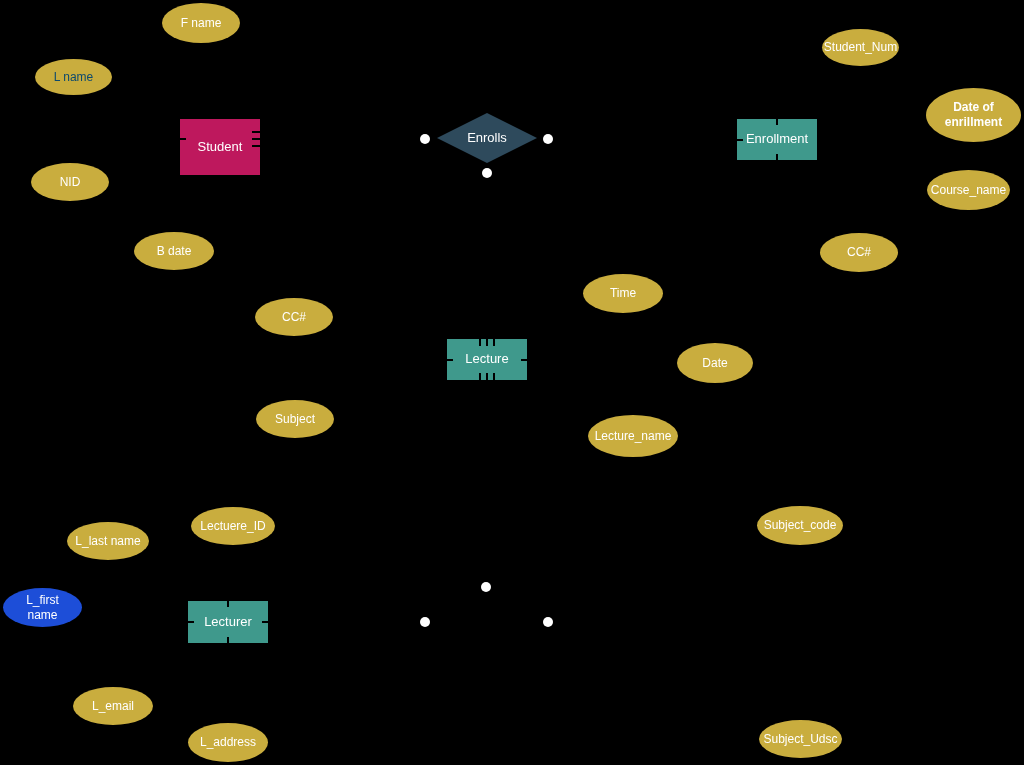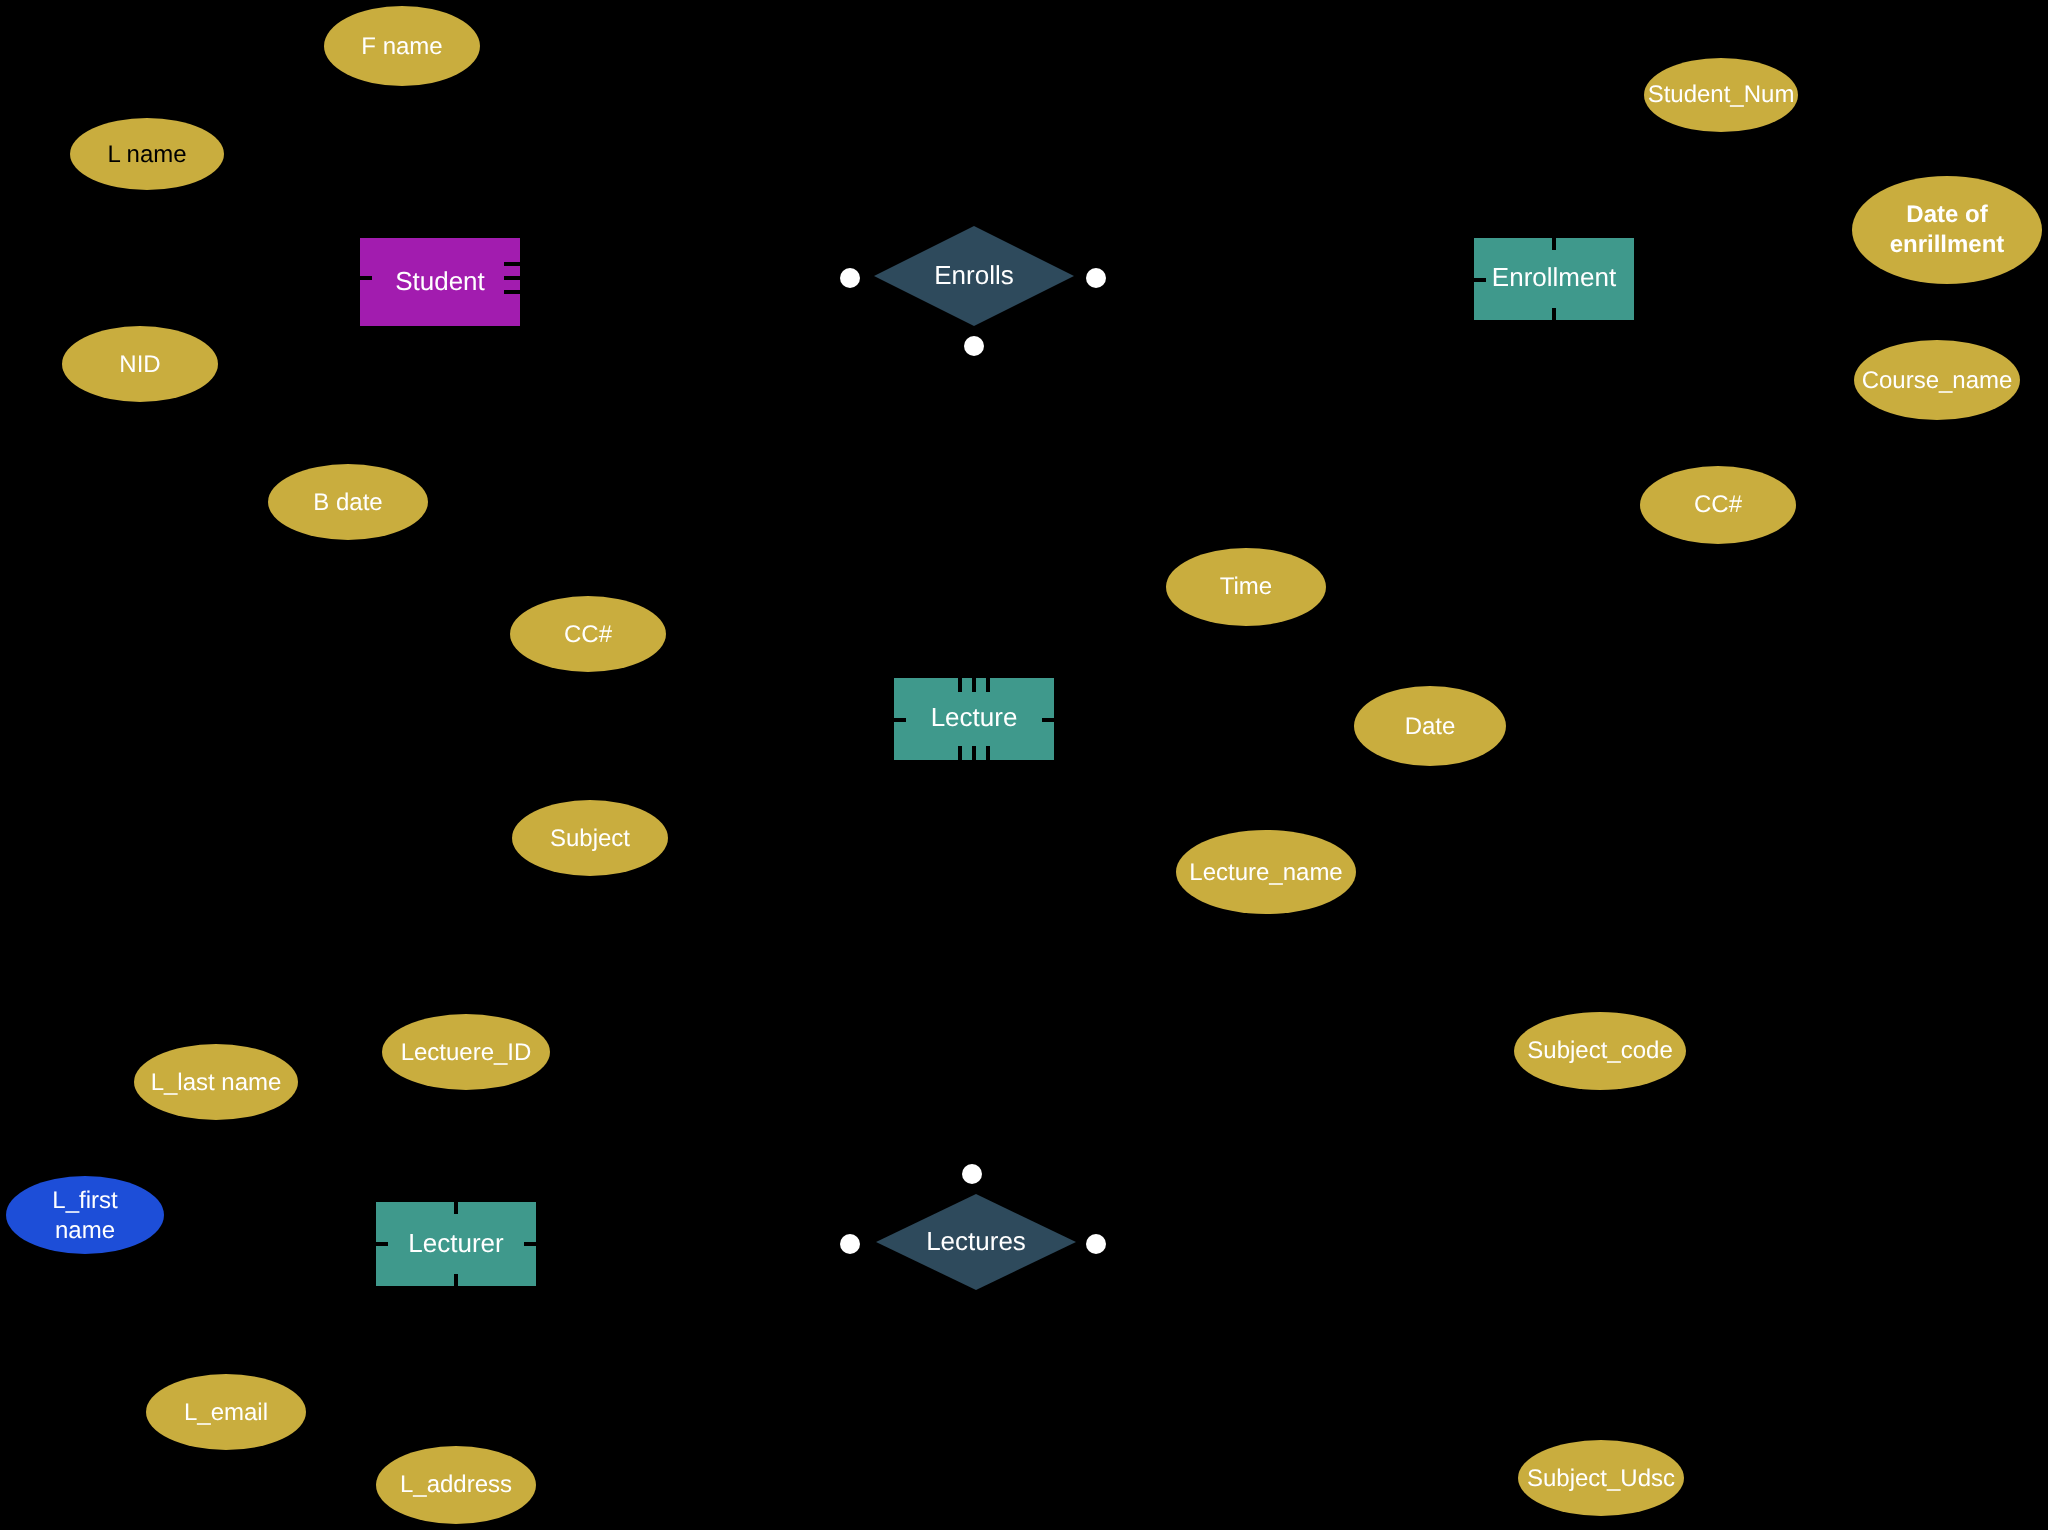--- a/index.html
+++ b/index.html
@@ -46,41 +46,41 @@
   }
   .mark {
     position: absolute;
   }
 </style>
 </head>
 <body>
 
 <div class="canvas" style="background: rgb(0, 0, 0);">
     <div class="node attribute" style="left: 162px; top: 3px; width: 78px; height: 40px; background: rgb(201, 173, 62); color: rgb(255, 255, 255);">F name</div>
-    <div class="node attribute" style="left: 35px; top: 59px; width: 77px; height: 36px; background: rgb(201, 173, 62); color: #000000;">L name</div>
+    <div class="node attribute" style="left: 35px; top: 59px; width: 77px; height: 36px; background: rgb(201, 173, 62); color: #0c4a6e;">L name</div>
     <div class="node attribute" style="left: 31px; top: 163px; width: 78px; height: 38px; background: rgb(201, 173, 62); color: rgb(255, 255, 255);">NID</div>
     <div class="node attribute" style="left: 134px; top: 232px; width: 80px; height: 38px; background: rgb(201, 173, 62); color: rgb(255, 255, 255);">B date</div>
     <div class="node attribute" style="left: 822px; top: 29px; width: 77px; height: 37px; background: rgb(201, 173, 62); color: rgb(255, 255, 255);">Student_Num</div>
     <div class="node attribute" style="left: 926px; top: 88px; width: 95px; height: 54px; background: rgb(201, 173, 62); color: rgb(255, 255, 255); font-weight: bold;">Date of
 enrillment</div>
     <div class="node attribute" style="left: 927px; top: 170px; width: 83px; height: 40px; background: rgb(201, 173, 62); color: rgb(255, 255, 255);">Course_name</div>
     <div class="node attribute" style="left: 820px; top: 233px; width: 78px; height: 39px; background: rgb(201, 173, 62); color: rgb(255, 255, 255);">CC#</div>
     <div class="node attribute" style="left: 255px; top: 298px; width: 78px; height: 38px; background: rgb(201, 173, 62); color: rgb(255, 255, 255);">CC#</div>
     <div class="node attribute" style="left: 256px; top: 400px; width: 78px; height: 38px; background: rgb(201, 173, 62); color: rgb(255, 255, 255);">Subject</div>
     <div class="node attribute" style="left: 583px; top: 274px; width: 80px; height: 39px; background: rgb(201, 173, 62); color: rgb(255, 255, 255);">Time</div>
     <div class="node attribute" style="left: 677px; top: 343px; width: 76px; height: 40px; background: rgb(201, 173, 62); color: rgb(255, 255, 255);">Date</div>
     <div class="node attribute" style="left: 588px; top: 415px; width: 90px; height: 42px; background: rgb(201, 173, 62); color: rgb(255, 255, 255);">Lecture_name</div>
     <div class="node attribute" style="left: 191px; top: 507px; width: 84px; height: 38px; background: rgb(201, 173, 62); color: rgb(255, 255, 255);">Lectuere_ID</div>
     <div class="node attribute" style="left: 67px; top: 522px; width: 82px; height: 38px; background: rgb(201, 173, 62); color: rgb(255, 255, 255);">L_last name</div>
     <div class="node attribute" style="left: 3px; top: 588px; width: 79px; height: 39px; background: #1d4ed8; color: rgb(255, 255, 255);">L_first name</div>
     <div class="node attribute" style="left: 73px; top: 687px; width: 80px; height: 38px; background: rgb(201, 173, 62); color: rgb(255, 255, 255);">L_email</div>
     <div class="node attribute" style="left: 188px; top: 723px; width: 80px; height: 39px; background: rgb(201, 173, 62); color: rgb(255, 255, 255);">L_address</div>
     <div class="node attribute" style="left: 757px; top: 506px; width: 86px; height: 39px; background: rgb(201, 173, 62); color: rgb(255, 255, 255);">Subject_code</div>
     <div class="node attribute" style="left: 759px; top: 720px; width: 83px; height: 38px; background: rgb(201, 173, 62); color: rgb(255, 255, 255);">Subject_Udsc</div>
-    <div class="node entity" style="left: 180px; top: 119px; width: 80px; height: 44px; background: #a21caf; color: rgb(255, 255, 255); justify-content: center;">
+    <div class="node entity" style="left: 180px; top: 119px; width: 80px; height: 56px; background: #be185d; color: rgb(255, 255, 255); justify-content: center;">
       <div class="mark" style="position: static; background: transparent;">Student</div>
       <div class="mark" style="background: rgb(0, 0, 0); width: 6px; height: 2px; top: 19px; left: 0px;"></div>
       <div class="mark" style="background: rgb(0, 0, 0); width: 8px; height: 2px; top: 12px; right: 0px;"></div>
       <div class="mark" style="background: rgb(0, 0, 0); width: 8px; height: 2px; top: 19px; right: 0px;"></div>
       <div class="mark" style="background: rgb(0, 0, 0); width: 8px; height: 2px; top: 26px; right: 0px;"></div>
     </div>
     <div class="node entity" style="left: 737px; top: 119px; width: 80px; height: 41px; background: rgb(63, 153, 140); color: rgb(255, 255, 255);">
       <div class="mark" style="position: static; background: transparent;">Enrollment</div>
       <div class="mark" style="background: rgb(0, 0, 0); width: 6px; height: 2px; top: 19.5px; left: 0px;"></div>
       <div class="mark" style="background: rgb(0, 0, 0); width: 2px; height: 6px; left: 39px; top: 0px;"></div>
@@ -98,20 +98,19 @@
       <div class="mark" style="background: rgb(0, 0, 0); width: 6px; height: 2px; top: 19.5px; right: 0px;"></div>
     </div>
     <div class="node entity" style="left: 188px; top: 601px; width: 80px; height: 42px; background: rgb(63, 153, 140); color: rgb(255, 255, 255);">
       <div class="mark" style="position: static; background: transparent;">Lecturer</div>
       <div class="mark" style="background: rgb(0, 0, 0); width: 6px; height: 2px; top: 20px; left: 0px;"></div>
       <div class="mark" style="background: rgb(0, 0, 0); width: 6px; height: 2px; top: 20px; right: 0px;"></div>
       <div class="mark" style="background: rgb(0, 0, 0); width: 2px; height: 6px; left: 39px; top: 0px;"></div>
       <div class="mark" style="background: rgb(0, 0, 0); width: 2px; height: 6px; left: 39px; bottom: 0px;"></div>
     </div>
     <div class="node relationship" style="left: 437px; top: 113px; width: 100px; height: 50px; background: rgb(46, 74, 92); color: rgb(255, 255, 255);">Enrolls</div>
-    <div class="node relationship" style="left: 438px; top: 597px; width: 100px; height: 48px; background: rgb(46, 74, 92); color: rgb(255, 255, 255);">Lectures</div>
     <div class="dot" style="left: 420px; top: 134px; background: rgb(255, 255, 255);"></div>
     <div class="dot" style="left: 543px; top: 134px; background: rgb(255, 255, 255);"></div>
     <div class="dot" style="left: 482px; top: 168px; background: rgb(255, 255, 255);"></div>
     <div class="dot" style="left: 481px; top: 582px; background: rgb(255, 255, 255);"></div>
     <div class="dot" style="left: 420px; top: 617px; background: rgb(255, 255, 255);"></div>
     <div class="dot" style="left: 543px; top: 617px; background: rgb(255, 255, 255);"></div>
   </div>
 
 </body></html>

